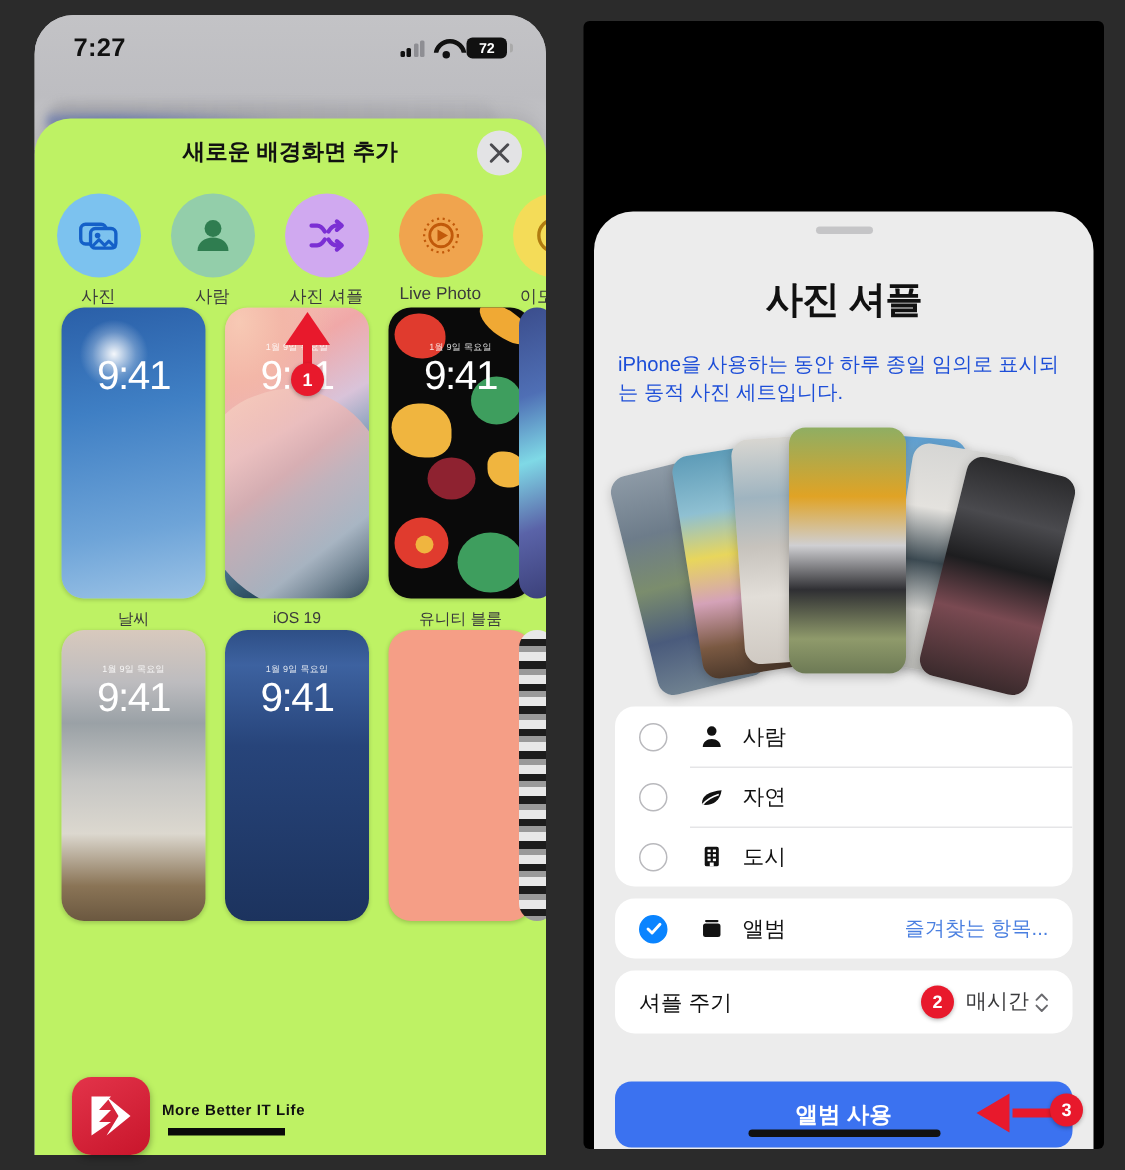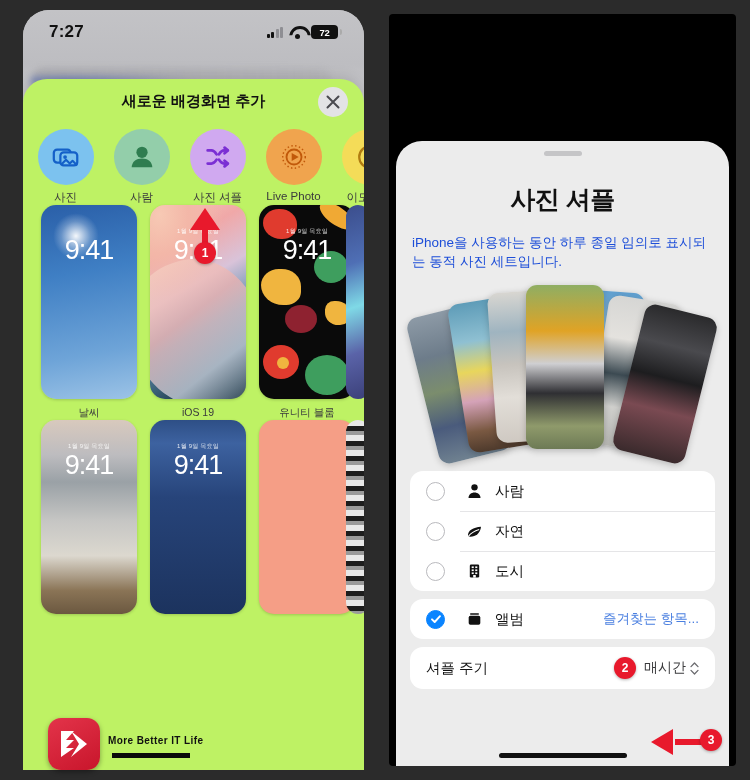--- a/index.html
+++ b/index.html
@@ -542,20 +542,21 @@
                     <path d="M1 4.6 L4.5 1 L8 4.6" fill="none" stroke="#6a6a6e" stroke-width="1.3" stroke-linecap="round" stroke-linejoin="round"></path>
                   </svg>
                 <svg viewBox="0 0 9 6">
                     <path d="M1 1.4 L4.5 5 L8 1.4" fill="none" stroke="#6a6a6e" stroke-width="1.3" stroke-linecap="round" stroke-linejoin="round"></path>
                   </svg>
               </span>
             </div>
           </div>
         </div>
 
+        <div class="primary-btn">앨범 사용</div>
 
         <div class="home-ind"></div>
       </div>
 
       <div class="ann-arrow-left" style="left:262px;top:715px;">
         <div class="head"></div>
           <div class="shaft"></div>
       </div>
       <div class="badge" style="left:311px;top:715px;">3</div>
 

